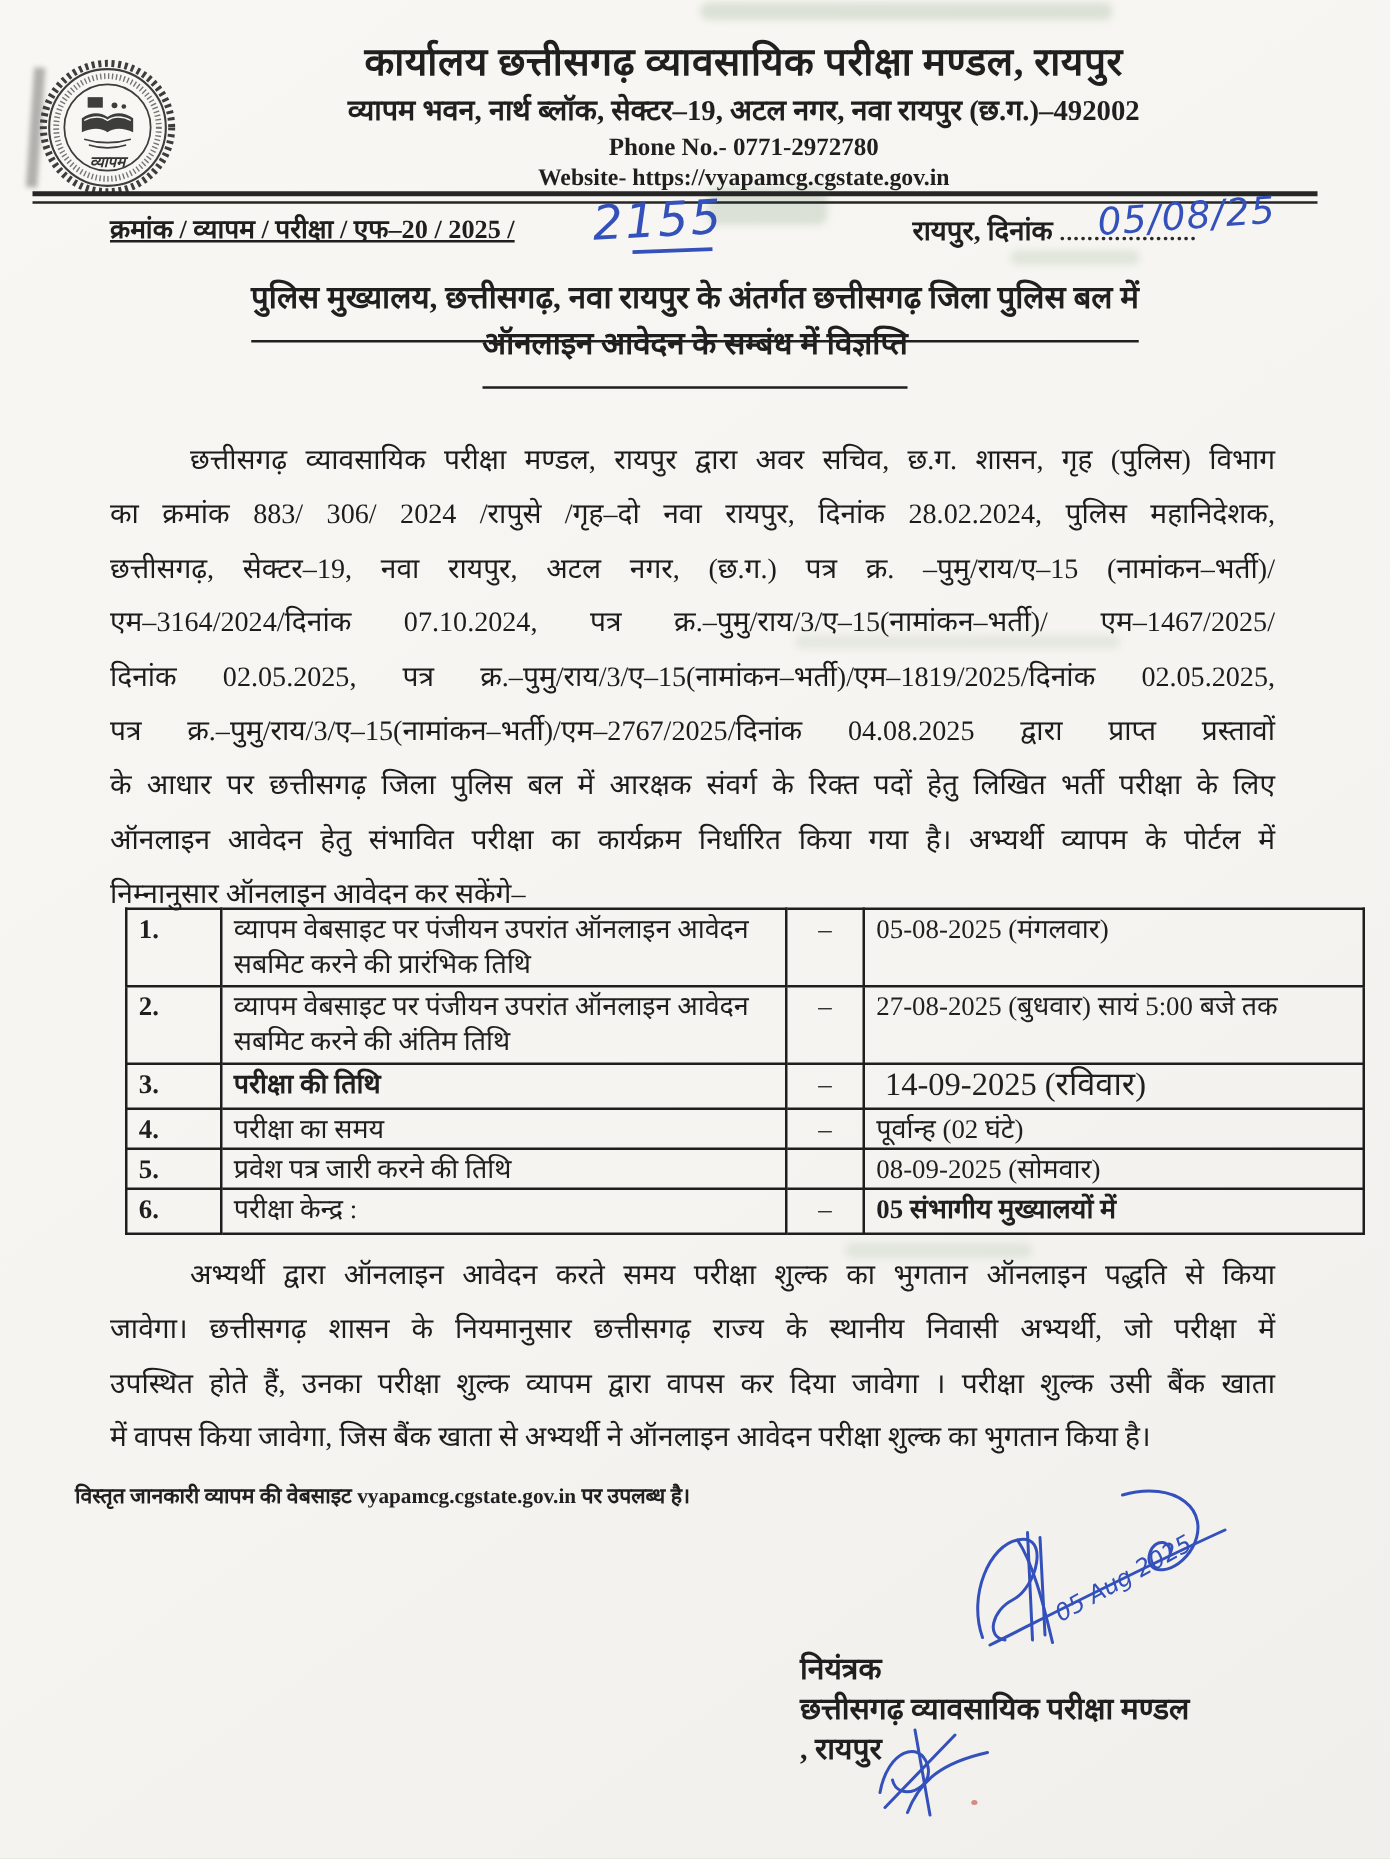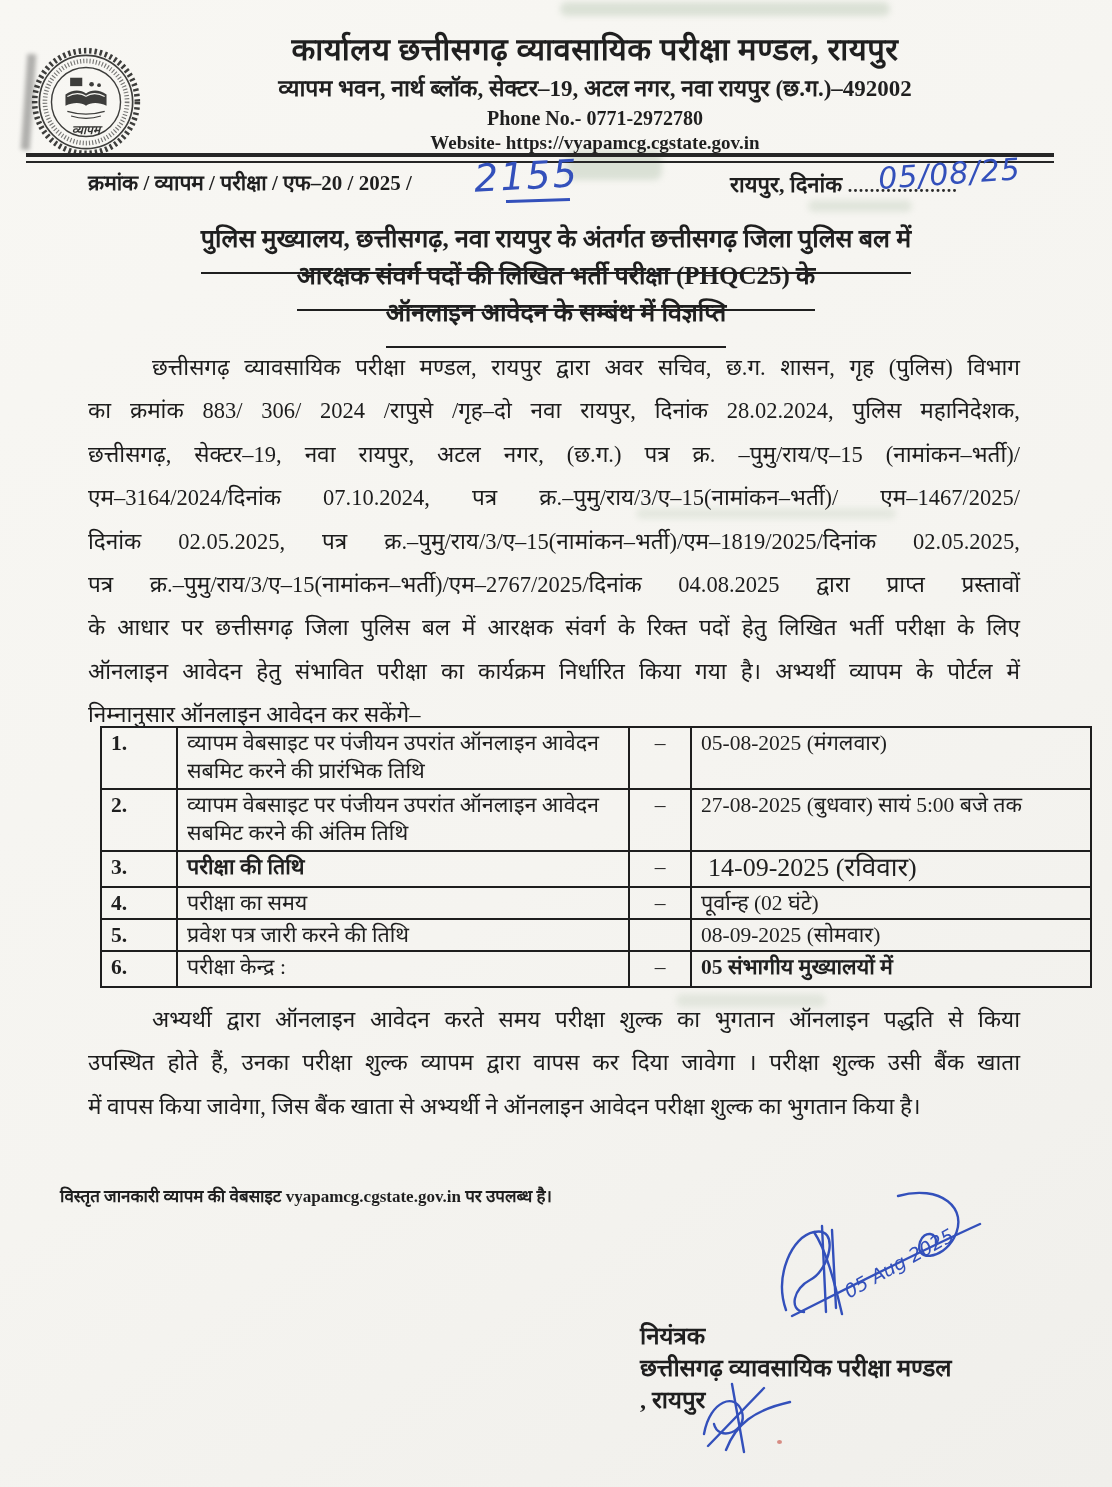--- a/index.html
+++ b/index.html
@@ -17,21 +17,21 @@
   .seal { position:absolute; left:30px; top:46px; width:112px; height:112px; }
   
   .letterhead { position:absolute; left:150px; top:30px; width:890px; text-align:center; }
   .org-name { font-size:31px; font-weight:700; letter-spacing:.5px; line-height:40px; }
   .org-address { font-size:23px; font-weight:700; margin-top:4px; line-height:30px; }
   .org-phone { font-size:20px; font-weight:700; margin-top:2px; line-height:25px; }
   .org-website { font-size:19px; font-weight:700; line-height:24px; }
   .header-rule { position:absolute; left:26px; right:58px; top:153px; height:4px;
     border-top:4px solid #262626; border-bottom:2px solid #262626; }
   
-  .ref-left { position:absolute; left:88px; top:168px; font-size:21px; font-weight:700; }
+  .ref-left { position:absolute; left:88px; top:168px; font-size:21px; font-weight:700;text-decoration:underline; }
   .hw { color:#3350bb; font-family:"DejaVu Sans",sans-serif; font-style:italic; }
   .ref-number-hw { position:absolute; left:474px; top:154px; font-size:38px; transform:rotate(-3deg); letter-spacing:2px; }
   .hw-underline { position:absolute; left:506px; top:199px; width:64px; height:3px; background:#3350bb; transform:rotate(-2deg); }
   .ref-right { position:absolute; left:730px; top:168px; font-size:22px; font-weight:700; }
   .dots { font-size:18px; letter-spacing:1px; color:#2a2a2a; }
   .ref-date-hw { position:absolute; left:878px; top:156px; font-size:30px; transform:rotate(-4deg); letter-spacing:1px; }
   
   .title-block { position:absolute; left:0; top:220px; width:100%; text-align:center;
     font-size:25px; font-weight:700; }
   .title-line { display:block; line-height:37px; }
@@ -112,21 +112,20 @@
   <div class="header-rule"></div>
 
   <div class="ref-left">क्रमांक / व्यापम / परीक्षा / एफ–20 / 2025 /</div>
   <div class="ref-number-hw hw">2155</div>
   <div class="hw-underline"></div>
   <div class="ref-right"><span>रायपुर, दिनांक </span><span class="dots">....................</span></div>
   <div class="ref-date-hw hw">05/08/25</div>
 
   <div class="title-block">
     <span class="title-line"><span>पुलिस मुख्यालय, छत्तीसगढ़, नवा रायपुर के अंतर्गत छत्तीसगढ़ जिला पुलिस बल में</span></span>
-    <span class="title-line"><span>आरक्षक संवर्ग पदों की लिखित भर्ती परीक्षा (PHQC25) के</span></span>
     <span class="title-line"><span>ऑनलाइन आवेदन के सम्बंध में विज्ञप्ति</span></span>
   </div>
 
   <div class="para p1">
     <span class="pline first">छत्तीसगढ़ व्यावसायिक परीक्षा मण्डल, रायपुर द्वारा अवर सचिव, छ.ग. शासन, गृह (पुलिस) विभाग</span>
     <span class="pline">का क्रमांक 883/ 306/ 2024 /रापुसे /गृह–दो नवा रायपुर, दिनांक 28.02.2024, पुलिस महानिदेशक,</span>
     <span class="pline">छत्तीसगढ़, सेक्टर–19, नवा रायपुर, अटल नगर, (छ.ग.) पत्र क्र. –पुमु/राय/ए–15 (नामांकन–भर्ती)/</span>
     <span class="pline">एम–3164/2024/दिनांक 07.10.2024, पत्र क्र.–पुमु/राय/3/ए–15(नामांकन–भर्ती)/ एम–1467/2025/</span>
     <span class="pline">दिनांक 02.05.2025, पत्र क्र.–पुमु/राय/3/ए–15(नामांकन–भर्ती)/एम–1819/2025/दिनांक 02.05.2025,</span>
     <span class="pline">पत्र क्र.–पुमु/राय/3/ए–15(नामांकन–भर्ती)/एम–2767/2025/दिनांक 04.08.2025  द्वारा प्राप्त प्रस्तावों</span>
@@ -171,20 +170,21 @@
       <td class="c-sno">6.</td>
       <td class="c-desc">परीक्षा केन्द्र :</td>
       <td class="c-dash">–</td>
       <td class="c-val">05 संभागीय मुख्यालयों में</td>
     </tr>
   </tbody>
     </table>
 
   <div class="para p2">
     <span class="pline first">अभ्यर्थी द्वारा ऑनलाइन आवेदन करते समय परीक्षा शुल्क का भुगतान ऑनलाइन पद्धति से किया</span>
+    <span class="pline">जावेगा। छत्तीसगढ़ शासन के नियमानुसार छत्तीसगढ़ राज्य के स्थानीय निवासी अभ्यर्थी, जो परीक्षा में</span>
     <span class="pline">उपस्थित होते हैं, उनका परीक्षा शुल्क व्यापम द्वारा वापस कर दिया जावेगा । परीक्षा शुल्क उसी बैंक खाता</span>
     <span class="pline last">में वापस किया जावेगा, जिस बैंक खाता से अभ्यर्थी ने ऑनलाइन आवेदन परीक्षा शुल्क का भुगतान किया है।</span>
   </div>
 
   <div class="website-line">
     <span>विस्तृत जानकारी व्यापम की वेबसाइट </span><span class="url">vyapamcg.cgstate.gov.in</span><span> पर उपलब्ध है।</span>
   </div>
 
   <svg class="ink sig-ink" style="left:892px; top:1182px;" width="90" height="110" viewBox="0 0 90 110">
     <path d="M6,14 C48,2 78,26 62,56 C50,78 22,80 28,60 C32,48 46,50 44,62"></path>

